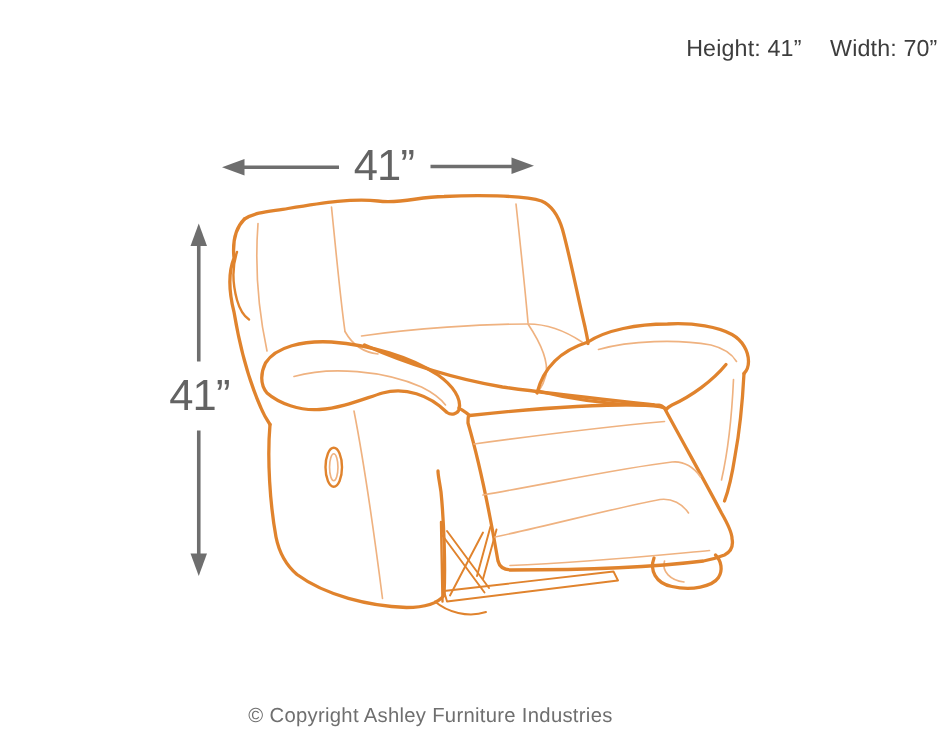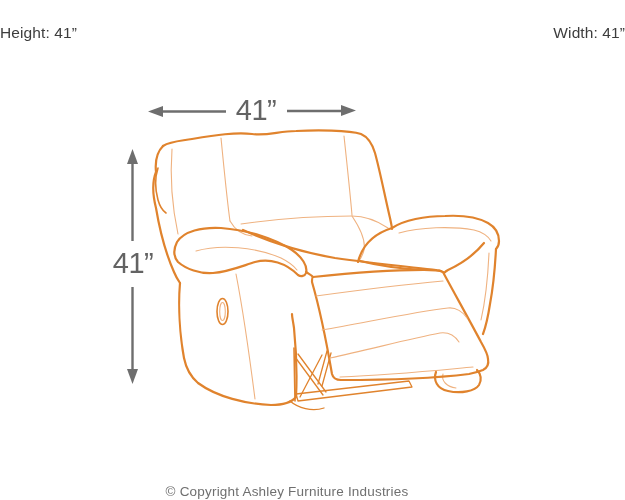--- a/index.html
+++ b/index.html
@@ -11,48 +11,48 @@
     --footer-text:#6f6f6f;
     --bg:#ffffff;
   }
   html,body{margin:0;padding:0;background:#fff;}
   .page{
     position:relative;width:625px;height:500px;background:var(--bg);
     font-family:"Liberation Sans",sans-serif;overflow:hidden;
   }
   .spec-header{
     position:absolute;top:24px;left:0;width:625px;
-    display:flex;justify-content:space-between;gap:19px;
+    display:flex;justify-content:flex-end;gap:19px;
     font-size:15.5px;font-weight:400;color:var(--header-text);
     letter-spacing:0.1px;white-space:nowrap;
   }
   .diagram-svg{position:absolute;left:0;top:0;width:625px;height:500px;}
   .hv{fill:none;stroke:var(--heavy-orange);stroke-width:2.2;stroke-linecap:round;stroke-linejoin:round;}
   .hv1{fill:none;stroke:var(--heavy-orange);stroke-width:1.6;stroke-linecap:round;stroke-linejoin:round;}
   .mech{fill:none;stroke:var(--heavy-orange);stroke-width:1.3;stroke-linecap:round;stroke-linejoin:round;}
   .lt{fill:none;stroke:var(--light-orange);stroke-width:1.1;stroke-linecap:round;stroke-linejoin:round;}
   .arrow-shaft{stroke:var(--arrow-gray);stroke-width:2.4;}
   .arrow-head{fill:var(--arrow-gray);stroke:none;}
   .dim-label{
     font-family:"Liberation Sans",sans-serif;font-size:29px;
     fill:var(--dim-text);letter-spacing:-0.5px;
   }
   .copyright{
     position:absolute;top:469px;left:0;width:574px;text-align:center;
-    font-size:13.5px;color:var(--footer-text);letter-spacing:0.2px;margin-top:15px;
+    font-size:13.5px;color:var(--footer-text);letter-spacing:0.2px;
   }
 </style>
 </head>
 <body>
 
 <div class="page">
 
   <div class="spec-header">
     <span>Height: 41”</span>
-    <span>Width: 41”</span>
+    <span>Width: 70”</span>
   </div>
 
   <svg class="diagram-svg" viewBox="0 0 625 500">
 
     <g>
       <polygon class="arrow-head" points="148,111.5 163,106 163,117"></polygon>
       <line class="arrow-shaft" x1="161" y1="111.5" x2="226" y2="111.5"></line>
       <line class="arrow-shaft" x1="287" y1="111" x2="343" y2="111"></line>
       <polygon class="arrow-head" points="356,110.5 341,105 341,116"></polygon>
       <text class="dim-label" x="256" y="120" text-anchor="middle">41”</text>

